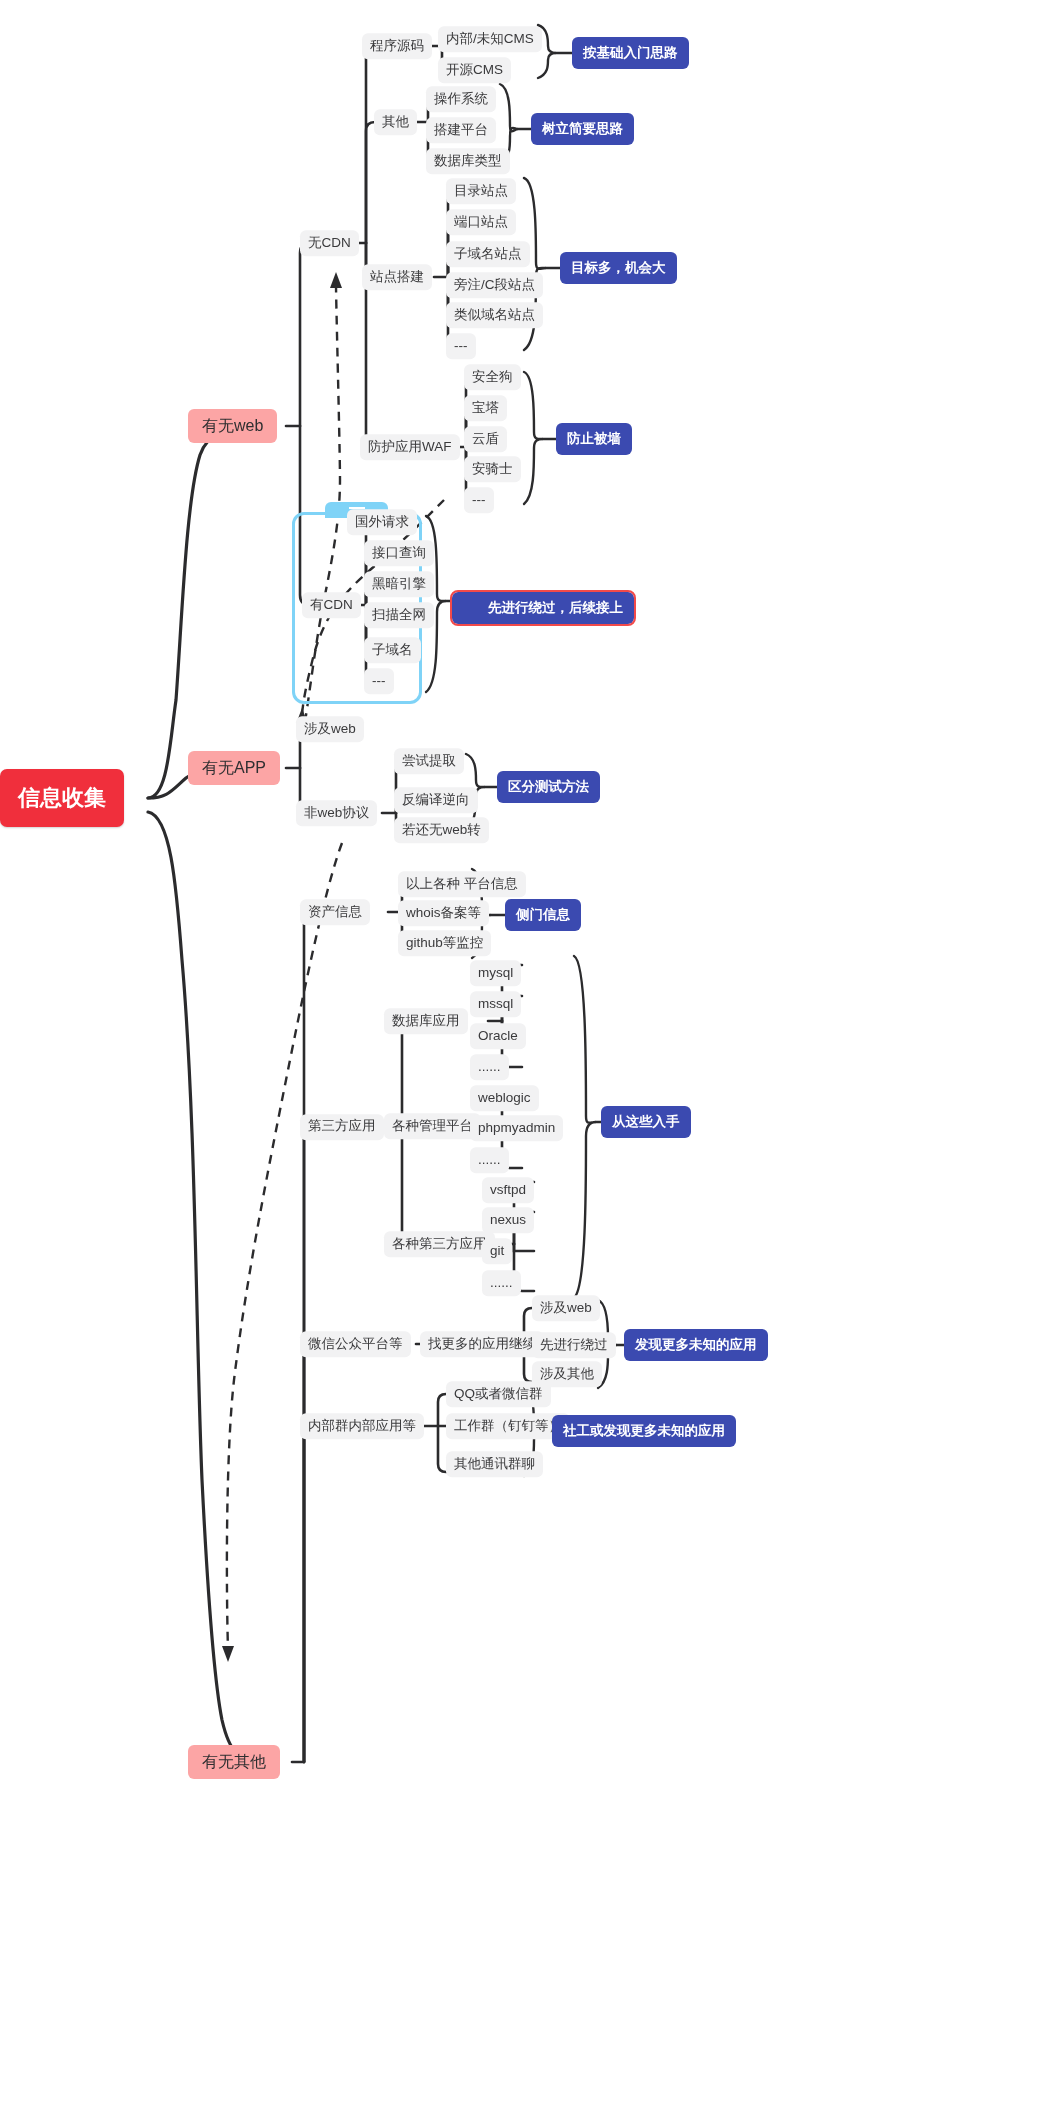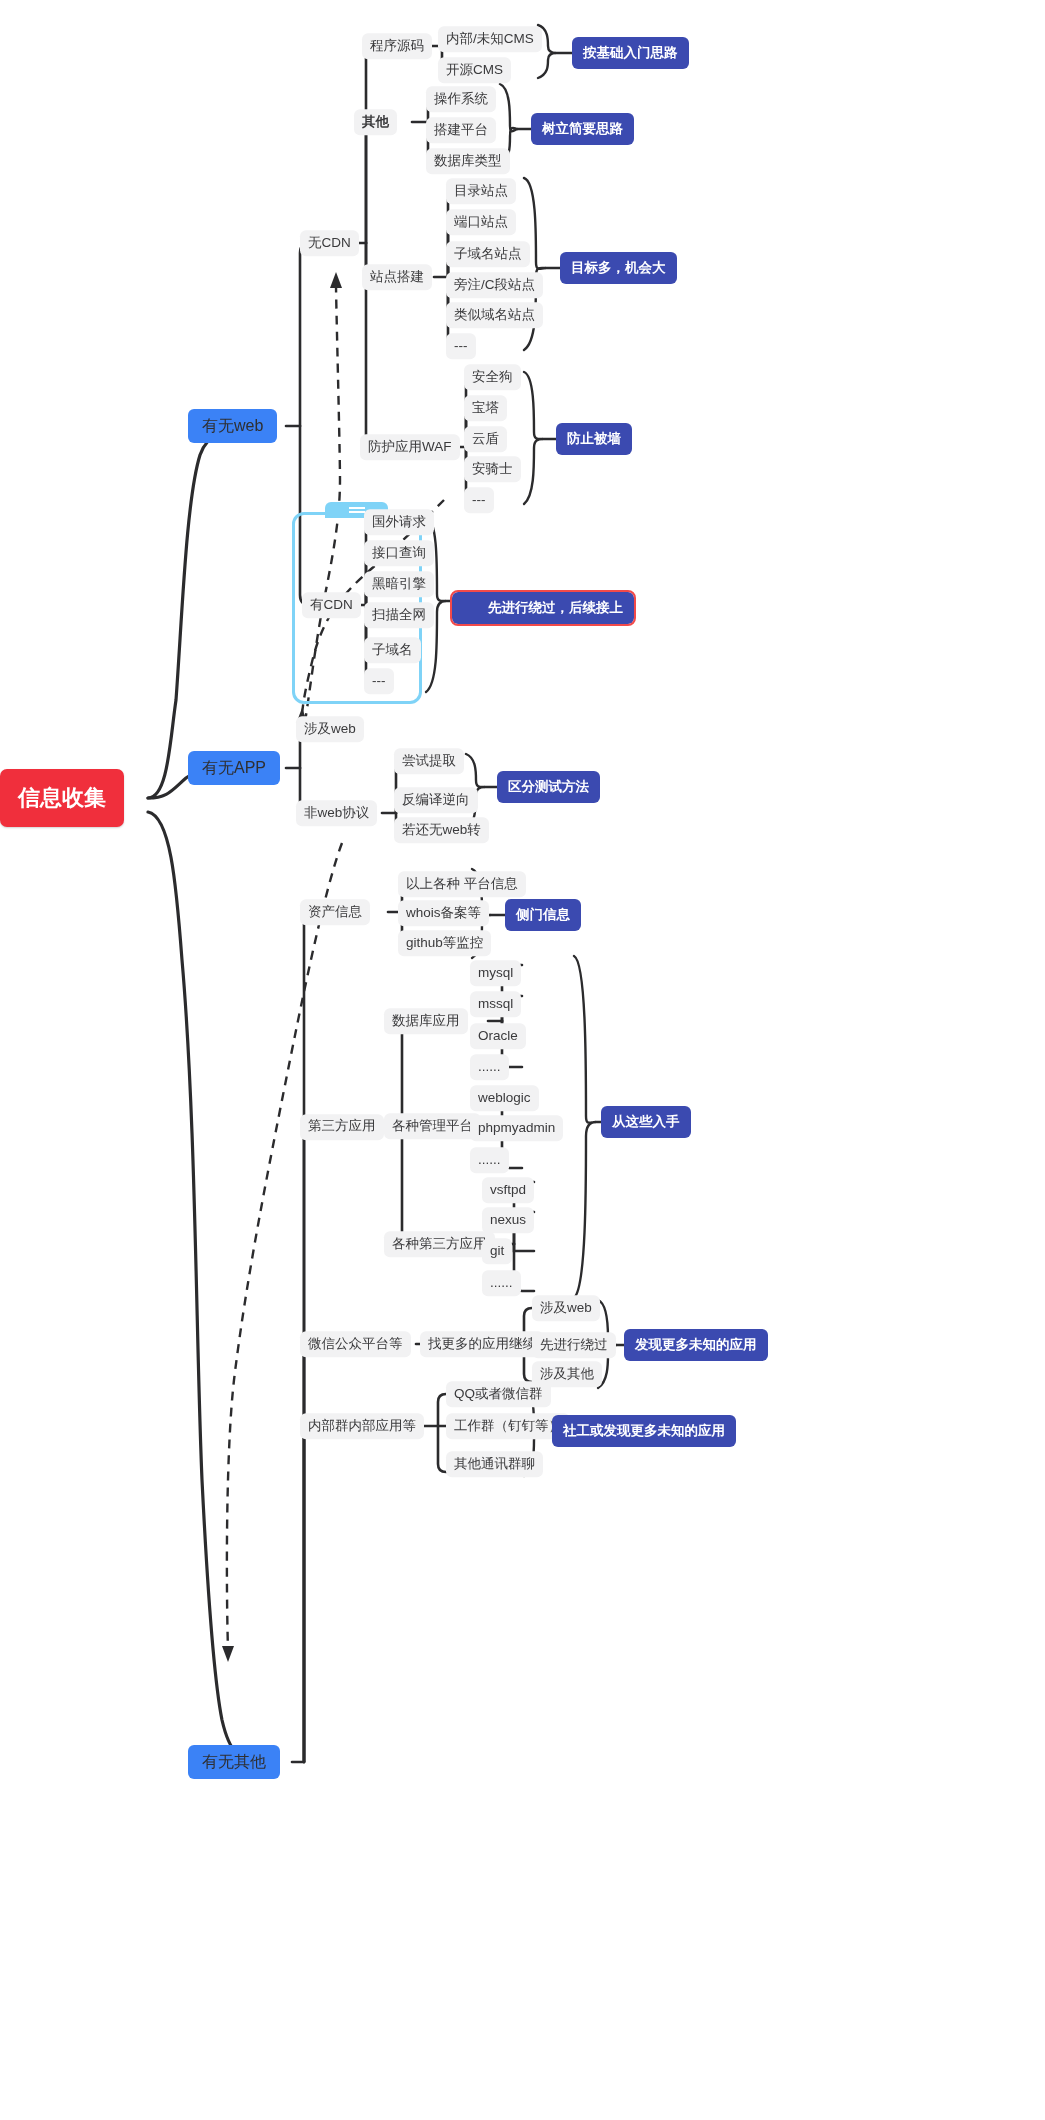--- a/index.html
+++ b/index.html
@@ -19,21 +19,21 @@
     background:#f2f2f3;
     border-radius:6px;
     color:#3a3a3c;
     font-size:13.5px;
     line-height:1;
     padding:6px 8px;
     white-space:nowrap;
     transform:translate(0,-50%);
   }
   .node.lvl1 {
-    background:#3b82f6;
+    background:#fca5a5;
     font-size:16px;
     padding:9px 14px;
     color:#2f2f31;
   }
   .root {
     position:absolute;
     background:#f02f3c;
     color:#ffffff;
     font-weight:bold;
     font-size:22px;
@@ -241,21 +241,21 @@
   <div class="root" style="left:0px; top:798px;">信息收集</div>
 
   <div class="node lvl1" style="left:188px; top:426px;">有无web</div>
   <div class="node lvl1" style="left:188px; top:768px;">有无APP</div>
   <div class="node lvl1" style="left:188px; top:1762px;">有无其他</div>
 
   <div class="node" style="left:300px; top:243px;">无CDN</div>
   <div class="node" style="left:302px; top:605px;">有CDN</div>
 
   <div class="node" style="left:362px; top:46px;">程序源码</div>
-  <div class="node" style="left:354px; top:122px;font-weight:bold;">其他</div>
+  <div class="node" style="left:374px; top:122px;">其他</div>
   <div class="node" style="left:362px; top:277px;">站点搭建</div>
   <div class="node" style="left:360px; top:447px;">防护应用WAF</div>
 
   <div class="node" style="left:438px; top:39px;">内部/未知CMS</div>
   <div class="node" style="left:438px; top:70px;">开源CMS</div>
 
   <div class="node" style="left:426px; top:99px;">操作系统</div>
   <div class="node" style="left:426px; top:130px;">搭建平台</div>
   <div class="node" style="left:426px; top:161px;">数据库类型</div>
 
@@ -265,21 +265,21 @@
   <div class="node" style="left:446px; top:285px;">旁注/C段站点</div>
   <div class="node" style="left:446px; top:315px;">类似域名站点</div>
   <div class="node" style="left:446px; top:346px;">---</div>
 
   <div class="node" style="left:464px; top:377px;">安全狗</div>
   <div class="node" style="left:464px; top:408px;">宝塔</div>
   <div class="node" style="left:464px; top:439px;">云盾</div>
   <div class="node" style="left:464px; top:469px;">安骑士</div>
   <div class="node" style="left:464px; top:500px;">---</div>
 
-  <div class="node" style="left:364px; top:522px;">国外请求</div>
+  <div class="node" style="left:347px; top:522px;">国外请求</div>
   <div class="node" style="left:364px; top:553px;">接口查询</div>
   <div class="node" style="left:364px; top:584px;">黑暗引擎</div>
   <div class="node" style="left:364px; top:615px;">扫描全网</div>
   <div class="node" style="left:364px; top:650px;">子域名</div>
   <div class="node" style="left:364px; top:681px;">---</div>
 
   <div class="node" style="left:296px; top:729px;">涉及web</div>
   <div class="node" style="left:296px; top:813px;">非web协议</div>
   <div class="node" style="left:394px; top:761px;">尝试提取</div>
   <div class="node" style="left:394px; top:800px;">反编译逆向</div>

